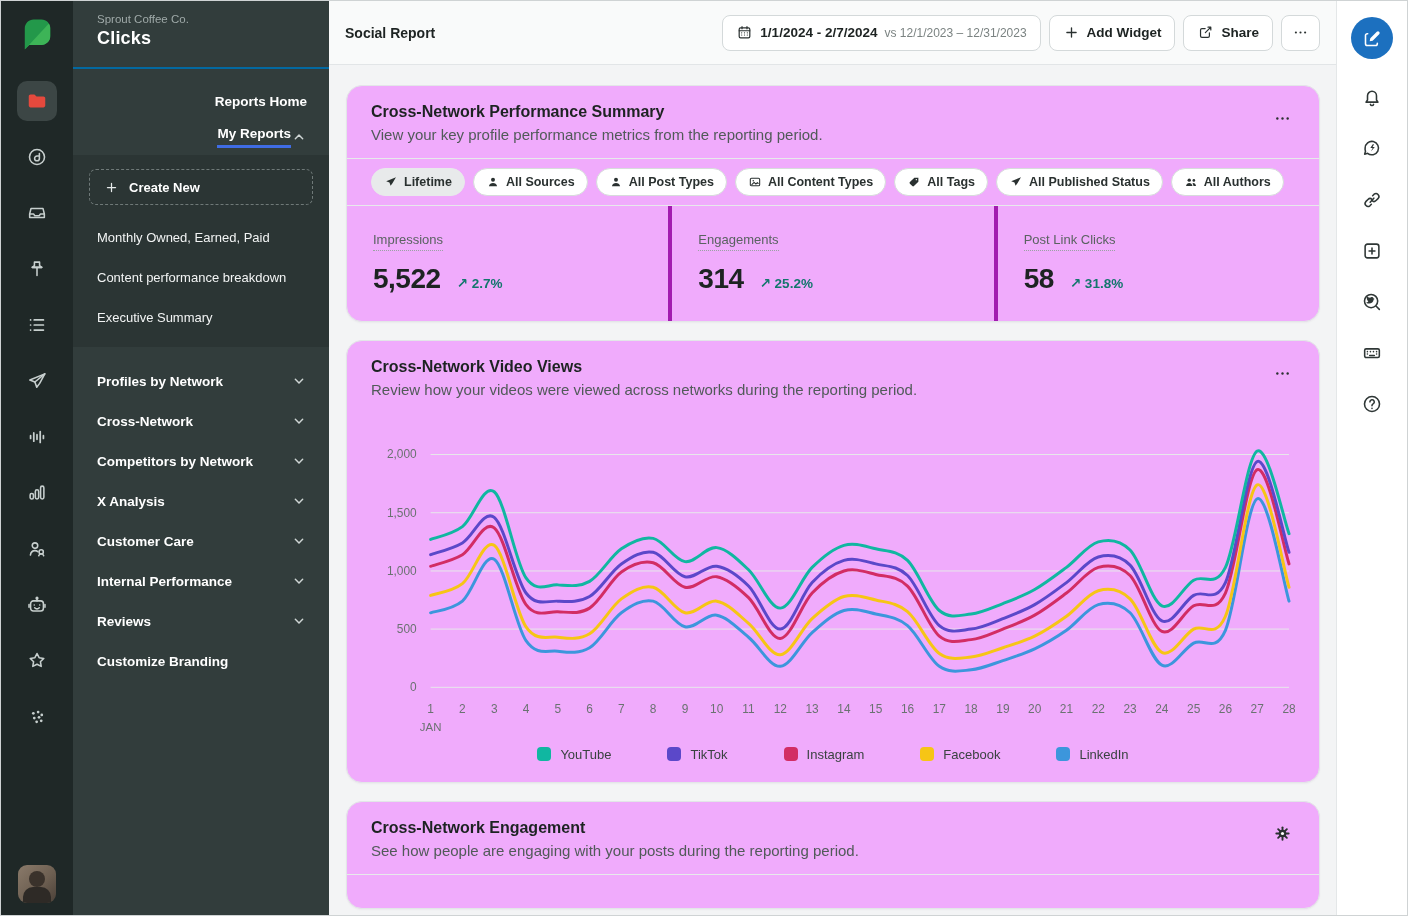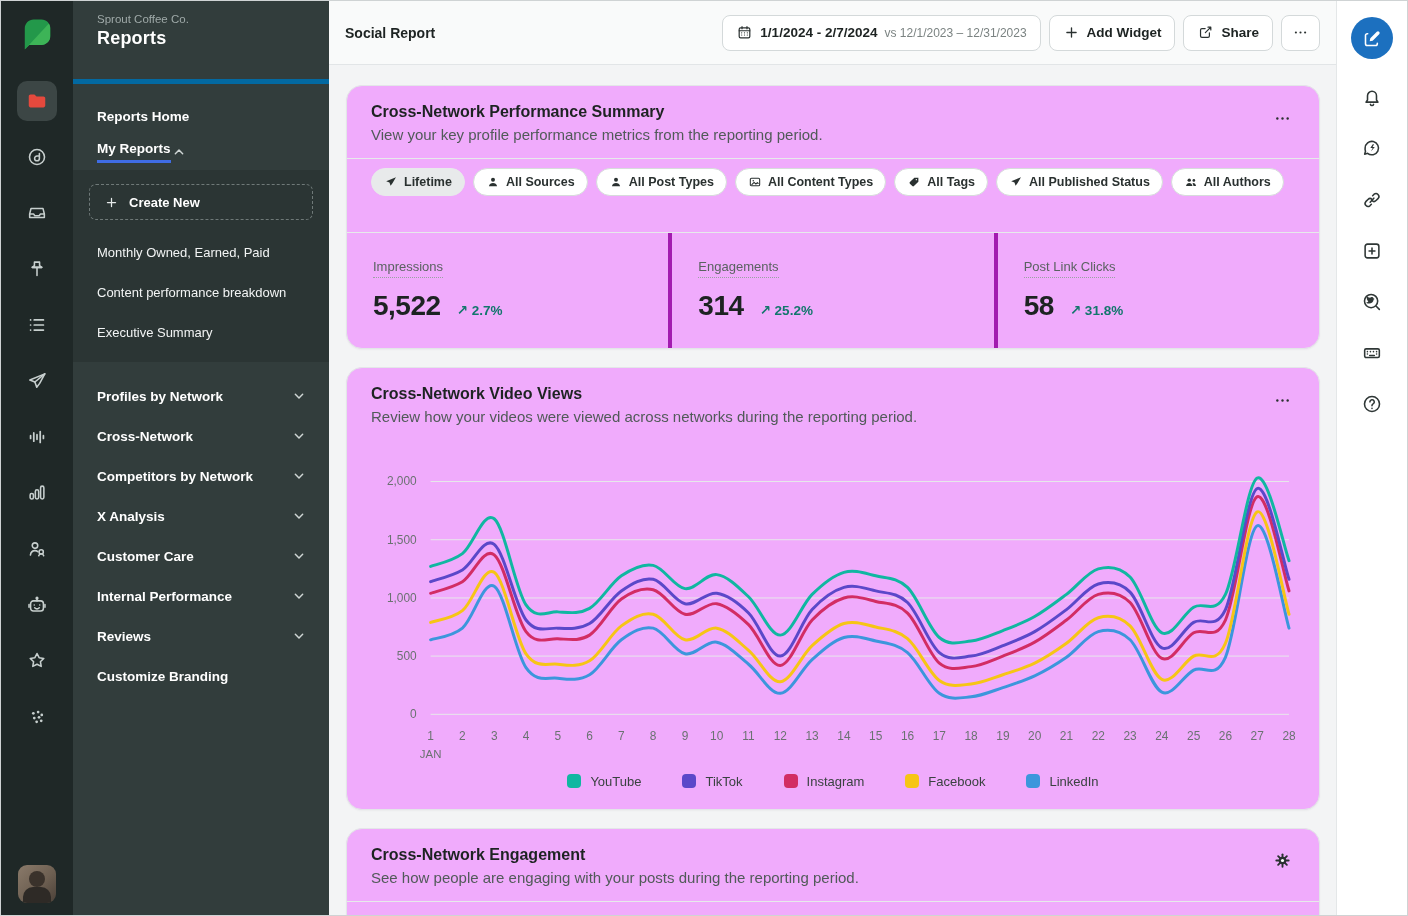--- a/index.html
+++ b/index.html
@@ -12,25 +12,25 @@
   .rail-items { display:flex; flex-direction:column; align-items:center; gap:16px; }
   .rail-item { width:40px; height:40px; border-radius:10px; display:flex; align-items:center; justify-content:center; color:#c7cfce; cursor:pointer; }
   .rail-item svg { width:22px; height:22px; }
   .rail-item.active { background:#3c4645; }
   .rail-avatar { margin-top:auto; width:38px; height:38px; border-radius:9px; overflow:hidden; cursor:pointer; background:linear-gradient(135deg,#8a7a6a 0%,#6e6052 55%,#4a4038 100%); position:relative; }
   .rail-avatar::before { content:""; position:absolute; left:11px; top:6px; width:16px; height:16px; border-radius:50%; background:#3a322b; }
   .rail-avatar::after { content:""; position:absolute; left:5px; top:22px; width:28px; height:18px; border-radius:10px 10px 0 0; background:#2e2a26; }
 
   
   .sidebar { width:256px; background:#323d3c; color:#fff; flex-shrink:0; display:flex; flex-direction:column; }
-  .side-head { padding:12px 24px 30px; border-bottom:5px solid #0369a1; }
+  .side-head { padding:12px 24px 18px; border-bottom:2px solid #0369a1; }
   .side-company { font-size:11.5px; color:#9fa9a8; margin-bottom:3px; }
   .side-product { font-size:18px; font-weight:700; letter-spacing:.2px; }
   .side-nav { padding-top:14px; }
-  .side-row { height:36px; display:flex; align-items:center; justify-content:flex-start; padding:0 22px 0 24px; font-size:13.5px; font-weight:700; cursor:pointer; }
+  .side-row { height:36px; display:flex; align-items:center; justify-content:flex-end; padding:0 22px 0 24px; font-size:13.5px; font-weight:700; cursor:pointer; }
   .side-row .lbl-wrap { display:inline-block; }
   .side-row.active .lbl-wrap { border-bottom:3px solid #3f6ce4; padding-bottom:4px; }
   .chev { width:16px; height:16px; color:#cfd6d5; flex-shrink:0; }
   .chev.up { transform:rotate(180deg); }
   .sub-panel { background:#2b3534; padding:12px 0 10px; }
   .create-new { margin:2px 16px 12px; height:36px; border:1.5px dashed #6f7978; border-radius:7px; display:flex; align-items:center; gap:10px; padding:0 14px; font-size:13px; font-weight:600; color:#fff; cursor:pointer; }
   .create-new svg { width:15px; height:15px; color:#e6eaea; }
   .sub-item { height:40px; display:flex; align-items:center; padding:0 24px; font-size:13px; color:#f2f4f4; cursor:pointer; }
   .sections { padding-top:14px; }
   .section-row { height:40px; display:flex; align-items:center; justify-content:space-between; padding:0 22px 0 24px; font-size:13.5px; font-weight:700; cursor:pointer; }
@@ -51,31 +51,31 @@
   .card-title { font-size:16px; font-weight:700; color:#1d2322; margin-bottom:5px; }
   .card-sub { font-size:15px; color:#515a59; }
   .card-menu { width:30px; height:30px; border-radius:6px; display:flex; align-items:center; justify-content:center; color:#2a3130; cursor:pointer; }
   .card-menu svg { width:19px; height:19px; }
 
   .chip-row { border-top:1px solid #e7eaeb; padding:9px 24px; display:flex; gap:8px; flex-wrap:wrap; }
   .chip { height:28px; border:1px solid #d7dbdc; border-radius:15px; background:#fff; display:flex; align-items:center; gap:6px; padding:0 12px; font-size:12.5px; font-weight:600; color:#2a3130; cursor:pointer; }
   .chip svg { width:14px; height:14px; color:#2a3130; }
   .chip.active { background:#e8eaeb; border-color:#e8eaeb; }
 
-  .metrics { border-top:1px solid #e7eaeb; display:flex;margin-top:27px; }
+  .metrics { border-top:1px solid #e7eaeb; display:flex; }
   .metric { flex:1; padding:24px 26px 26px; }
   .metric + .metric { border-left:4px solid #a21caf; }
   .m-label { display:inline-block; font-size:13px; color:#5a6261; border-bottom:1px dotted #9aa3a2; padding-bottom:3px; margin-bottom:12px; }
   .m-line { display:flex; align-items:baseline; gap:16px; }
   .m-value { font-size:28px; font-weight:800; color:#1d2322; letter-spacing:-.5px; }
   .m-delta { font-size:13.5px; font-weight:600; color:#12766c; }
 
   .chart-wrap { padding:14px 24px 0; }
   .chart-wrap svg { display:block; width:100%; }
-  .legend { display:flex; justify-content:center; gap:41px; padding:6px 8px 20px; }
+  .legend { display:flex; justify-content:center; gap:56px; padding:6px 8px 20px; }
   .legend-item { display:flex; align-items:center; gap:9px; font-size:13px; color:#3a4241; cursor:pointer; }
   .legend-swatch { width:14px; height:14px; border-radius:4px; }
 
   .blank-row { border-top:1px solid #e7eaeb; height:34px; }
 
   
   .rightrail { width:71px; background:#fff; border-left:1px solid #e4e7e8; display:flex; flex-direction:column; align-items:center; padding:16px 0; flex-shrink:0; }
   .compose-btn { width:42px; height:42px; border-radius:50%; background:#1c70bf; color:#fff; display:flex; align-items:center; justify-content:center; cursor:pointer; margin-bottom:26px; }
   .compose-btn svg { width:21px; height:21px; }
   .rr-items { display:flex; flex-direction:column; align-items:center; gap:25px; }
@@ -202,21 +202,21 @@
             </svg>
           </span>
         </div>
       </div>
     <div class="rail-avatar"></div>
   </aside>
 
   <nav class="sidebar">
     <div class="side-head">
       <div class="side-company">Sprout Coffee Co.</div>
-      <div class="side-product">Reports</div>
+      <div class="side-product">Clicks</div>
     </div>
     <div class="side-nav">
       <div class="side-row">
         <span class="lbl-wrap">Reports Home</span>
       </div>
       <div class="side-row active">
         <span class="lbl-wrap">My Reports</span>
         <svg class="chev up" viewBox="0 0 24 24" fill="none" stroke="currentColor" stroke-width="2.2" stroke-linecap="round" stroke-linejoin="round">
             <path d="M6.5 9.5 12 15l5.5-5.5"></path>
           </svg>

